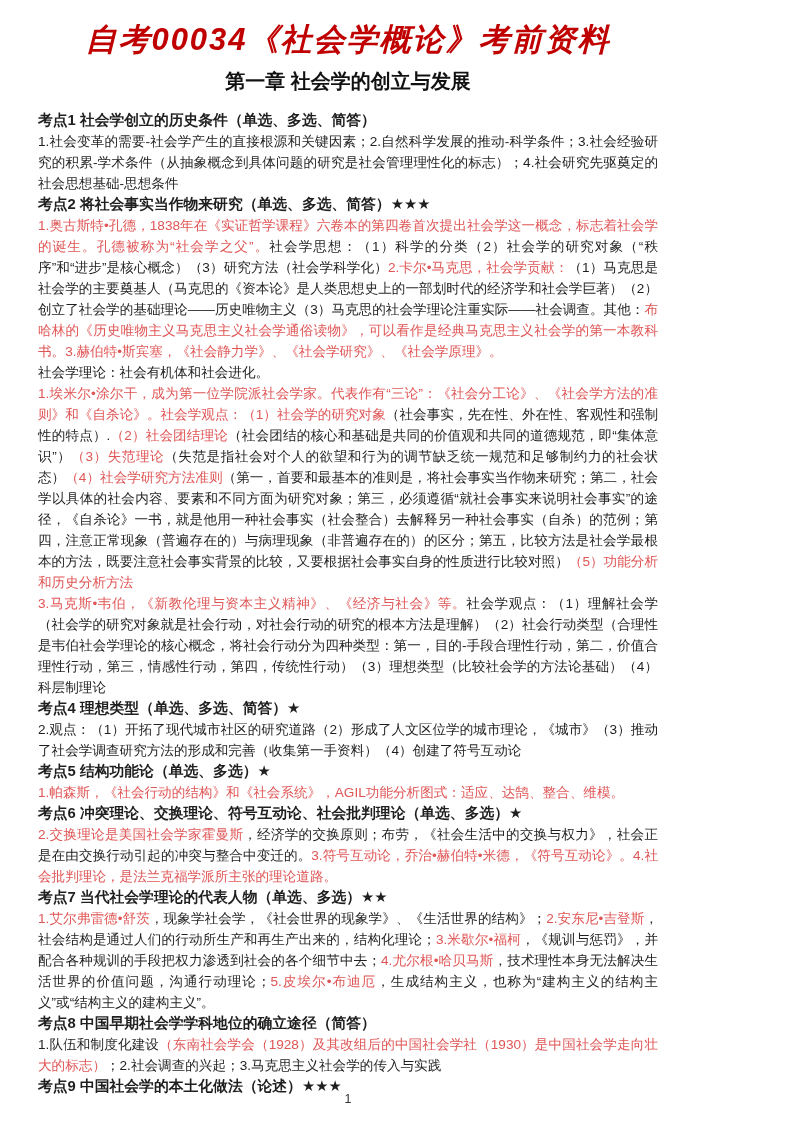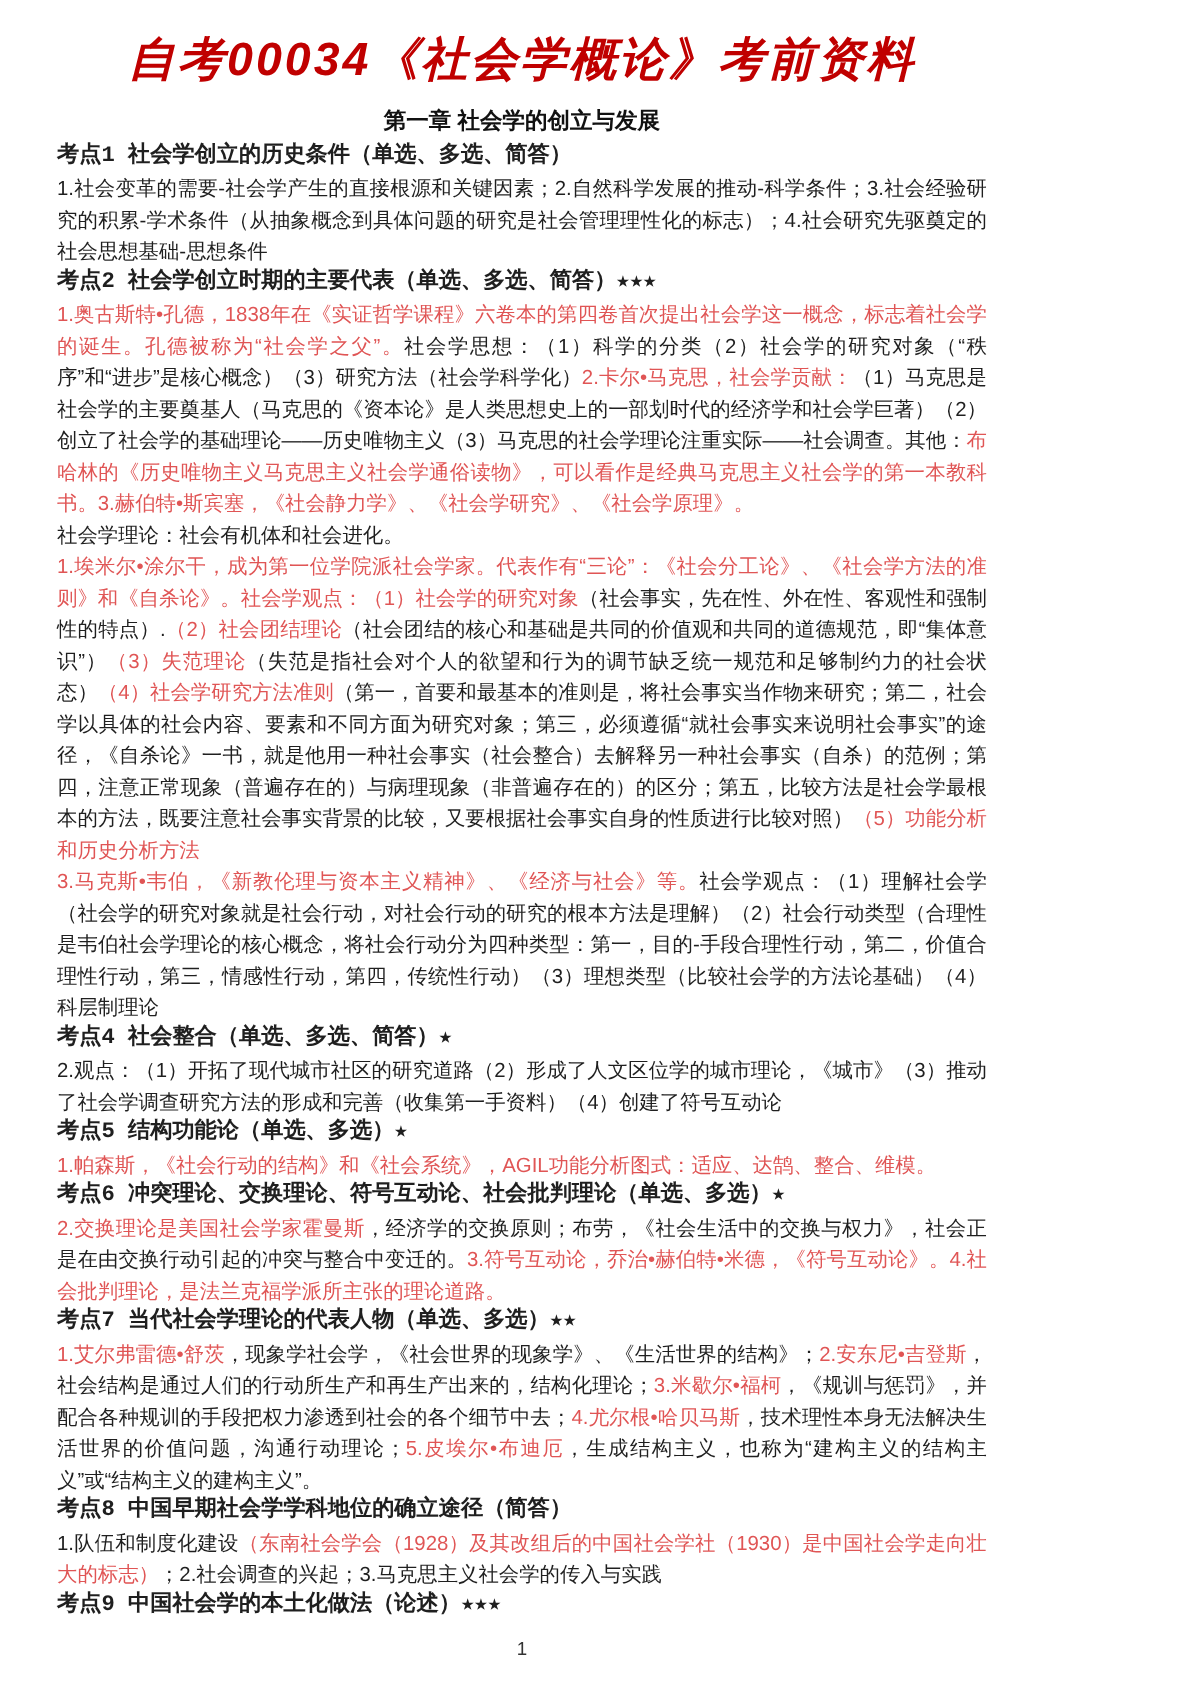--- a/index.html
+++ b/index.html
@@ -23,36 +23,35 @@
     font-weight: bold;
     font-style: italic;
     font-size: 31px;
     letter-spacing: 2px;
     line-height: 40px;
     margin: 4px 0 10px 0;
   }
   .chapter-title {
     text-align: center;
     font-weight: bold;
-    font-size: 15px;
+    font-size: 20px;
     color: #111111;
     line-height: 22px;
-    margin-bottom: 2px;
+    margin-bottom: 18px;
   }
   .doc-body {
     font-size: 13.6px;
     color: #1f1f1f;
   }
   .heading {
     font-weight: bold;
     font-size: 14.8px;
     color: #111111;
     line-height: 21px;
     text-align: left;
-    font-family: Liberation Mono, monospace;
   }
   .para {
     line-height: 21px;
     text-align: justify;
     text-justify: inter-ideograph;
   }
   .seg { color: #1f1f1f; }
   .seg-r { color: #e05555; }
   .page-number {
     position: absolute;
@@ -66,26 +65,26 @@
 </style>
 </head>
 <body>
 
 <div class="page">
   <div class="doc-title">自考00034《社会学概论》考前资料</div>
   <div class="chapter-title">第一章 社会学的创立与发展</div>
   <div class="doc-body">
       <div class="heading"><span class="seg">考点1 社会学创立的历史条件（单选、多选、简答）</span></div>
       <div class="para"><span class="seg">1.社会变革的需要-社会学产生的直接根源和关键因素；2.自然科学发展的推动-科学条件；3.社会经验研究的积累-学术条件（从抽象概念到具体问题的研究是社会管理理性化的标志）；4.社会研究先驱奠定的社会思想基础-思想条件</span></div>
-      <div class="heading"><span class="seg">考点2 社会学创立时期的主要代表（单选、多选、简答）★★★</span></div>
+      <div class="heading"><span class="seg">考点2 将社会事实当作物来研究（单选、多选、简答）★★★</span></div>
       <div class="para"><span class="seg seg-r">1.奥古斯特•孔德，1838年在《实证哲学课程》六卷本的第四卷首次提出社会学这一概念，标志着社会学的诞生。孔德被称为“社会学之父”。</span><span class="seg">社会学思想：（1）科学的分类（2）社会学的研究对象（“秩序”和“进步”是核心概念）（3）研究方法（社会学科学化）</span><span class="seg seg-r">2.卡尔•马克思，社会学贡献：</span><span class="seg">（1）马克思是社会学的主要奠基人（马克思的《资本论》是人类思想史上的一部划时代的经济学和社会学巨著）（2）创立了社会学的基础理论——历史唯物主义（3）马克思的社会学理论注重实际——社会调查。其他：</span><span class="seg seg-r">布哈林的《历史唯物主义马克思主义社会学通俗读物》，可以看作是经典马克思主义社会学的第一本教科书。3.赫伯特•斯宾塞，《社会静力学》、《社会学研究》、《社会学原理》。</span></div>
       <div class="para"><span class="seg">社会学理论：社会有机体和社会进化。</span></div>
       <div class="para"><span class="seg seg-r">1.埃米尔•涂尔干，成为第一位学院派社会学家。代表作有“三论”：《社会分工论》、《社会学方法的准则》和《自杀论》。社会学观点：（1）社会学的研究对象</span><span class="seg">（社会事实，先在性、外在性、客观性和强制性的特点）.</span><span class="seg seg-r">（2）社会团结理论</span><span class="seg">（社会团结的核心和基础是共同的价值观和共同的道德规范，即“集体意识”）</span><span class="seg seg-r">（3）失范理论</span><span class="seg">（失范是指社会对个人的欲望和行为的调节缺乏统一规范和足够制约力的社会状态）</span><span class="seg seg-r">（4）社会学研究方法准则</span><span class="seg">（第一，首要和最基本的准则是，将社会事实当作物来研究；第二，社会学以具体的社会内容、要素和不同方面为研究对象；第三，必须遵循“就社会事实来说明社会事实”的途径，《自杀论》一书，就是他用一种社会事实（社会整合）去解释另一种社会事实（自杀）的范例；第四，注意正常现象（普遍存在的）与病理现象（非普遍存在的）的区分；第五，比较方法是社会学最根本的方法，既要注意社会事实背景的比较，又要根据社会事实自身的性质进行比较对照）</span><span class="seg seg-r">（5）功能分析和历史分析方法</span></div>
       <div class="para"><span class="seg seg-r">3.马克斯•韦伯，《新教伦理与资本主义精神》、《经济与社会》等。</span><span class="seg">社会学观点：（1）理解社会学（社会学的研究对象就是社会行动，对社会行动的研究的根本方法是理解）（2）社会行动类型（合理性是韦伯社会学理论的核心概念，将社会行动分为四种类型：第一，目的-手段合理性行动，第二，价值合理性行动，第三，情感性行动，第四，传统性行动）（3）理想类型（比较社会学的方法论基础）（4）科层制理论</span></div>
-      <div class="heading"><span class="seg">考点4 社会整合（单选、多选、简答）★</span></div>
+      <div class="heading"><span class="seg">考点4 理想类型（单选、多选、简答）★</span></div>
       <div class="para"><span class="seg">2.观点：（1）开拓了现代城市社区的研究道路（2）形成了人文区位学的城市理论，《城市》（3）推动了社会学调查研究方法的形成和完善（收集第一手资料）（4）创建了符号互动论</span></div>
       <div class="heading"><span class="seg">考点5 结构功能论（单选、多选）★</span></div>
       <div class="para"><span class="seg seg-r">1.帕森斯，《社会行动的结构》和《社会系统》，AGIL功能分析图式：适应、达鹄、整合、维模。</span></div>
       <div class="heading"><span class="seg">考点6 冲突理论、交换理论、符号互动论、社会批判理论（单选、多选）★</span></div>
       <div class="para"><span class="seg seg-r">2.交换理论是美国社会学家霍曼斯</span><span class="seg">，经济学的交换原则；布劳，《社会生活中的交换与权力》，社会正是在由交换行动引起的冲突与整合中变迁的。</span><span class="seg seg-r">3.符号互动论，乔治•赫伯特•米德，《符号互动论》。4.社会批判理论，是法兰克福学派所主张的理论道路。</span></div>
       <div class="heading"><span class="seg">考点7 当代社会学理论的代表人物（单选、多选）★★</span></div>
       <div class="para"><span class="seg seg-r">1.艾尔弗雷德•舒茨</span><span class="seg">，现象学社会学，《社会世界的现象学》、《生活世界的结构》；</span><span class="seg seg-r">2.安东尼•吉登斯</span><span class="seg">，社会结构是通过人们的行动所生产和再生产出来的，结构化理论；</span><span class="seg seg-r">3.米歇尔•福柯</span><span class="seg">，《规训与惩罚》，并配合各种规训的手段把权力渗透到社会的各个细节中去；</span><span class="seg seg-r">4.尤尔根•哈贝马斯</span><span class="seg">，技术理性本身无法解决生活世界的价值问题，沟通行动理论；</span><span class="seg seg-r">5.皮埃尔•布迪厄</span><span class="seg">，生成结构主义，也称为“建构主义的结构主义”或“结构主义的建构主义”。</span></div>
       <div class="heading"><span class="seg">考点8 中国早期社会学学科地位的确立途径（简答）</span></div>
       <div class="para"><span class="seg">1.队伍和制度化建设</span><span class="seg seg-r">（东南社会学会（1928）及其改组后的中国社会学社（1930）是中国社会学走向壮大的标志）</span><span class="seg">；2.社会调查的兴起；3.马克思主义社会学的传入与实践</span></div>
       <div class="heading"><span class="seg">考点9 中国社会学的本土化做法（论述）★★★</span></div>

